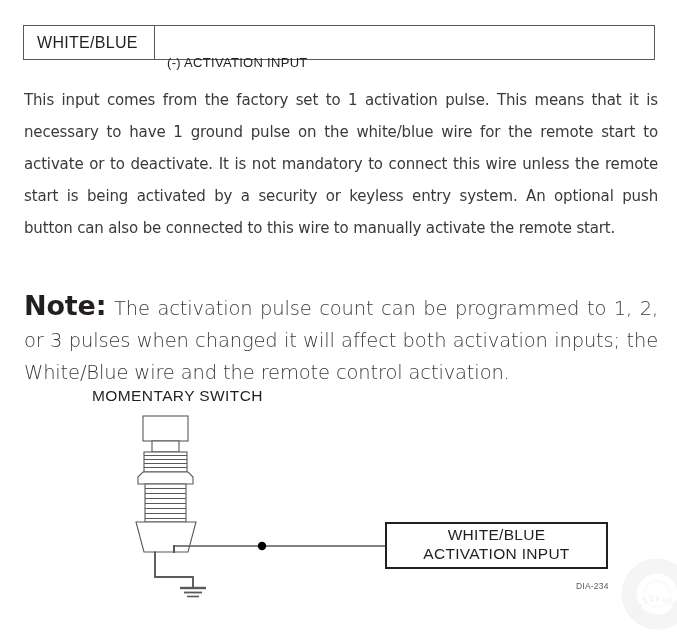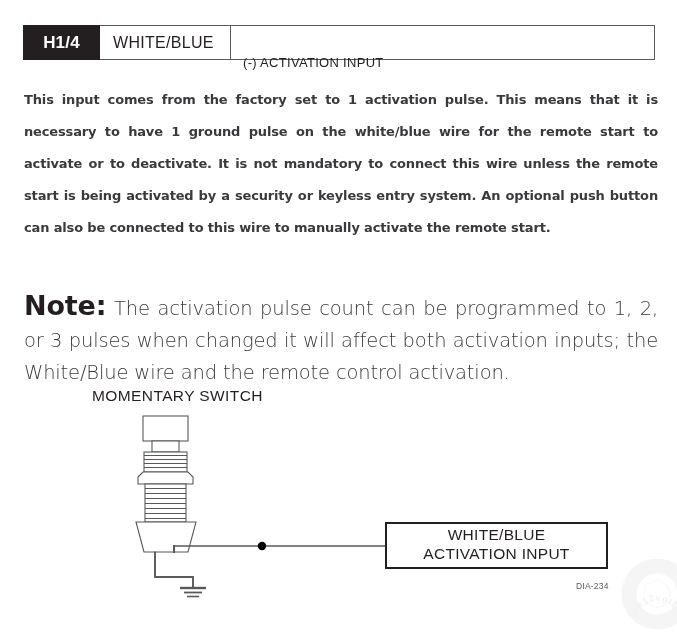--- a/index.html
+++ b/index.html
@@ -65,22 +65,22 @@
     margin-top: 36px;
   }
 
   
   .body-copy {
     position: absolute;
     left: 24px;
     top: 84px;
     width: 634px;
     font-family: "DejaVu Sans", sans-serif;
-    font-weight: 700;
-    font-size: 13px;
+    font-weight: 400;
+    font-size: 15px;
     line-height: 32px;
     text-align: justify;
     color: #3a3a3c;
     letter-spacing: -0.15px;
   }
   .note-block {
     position: absolute;
     left: 24px;
     top: 290px;
     width: 634px;
@@ -132,21 +132,20 @@
     font-size: 9px;
     font-weight: bold;
     fill: #e8e8e8;
     letter-spacing: 1px;
   }
 </style>
 </head>
 <body>
 
 <div class="wire-header">
-  <div class="wh-code">H1/4</div>
   <div class="wh-color">WHITE/BLUE</div>
   <div class="wh-func">(-) ACTIVATION INPUT</div>
 </div>
 
 <div class="body-copy">This input comes from the factory set to 1 activation pulse. This means that it is necessary to have 1 ground pulse on the white/blue wire for the remote start to activate or to deactivate. It is not mandatory to connect this wire unless the remote start is being activated by a security or keyless entry system. An optional push button can also be connected to this wire to manually activate the remote start.</div>
 
 <div class="note-block">
   <span class="note-label">Note:</span>
   <span>The activation pulse count can be programmed to 1, 2, or 3 pulses when changed it will affect both activation inputs; the White/Blue wire and the remote control activation.</span>
 </div>

